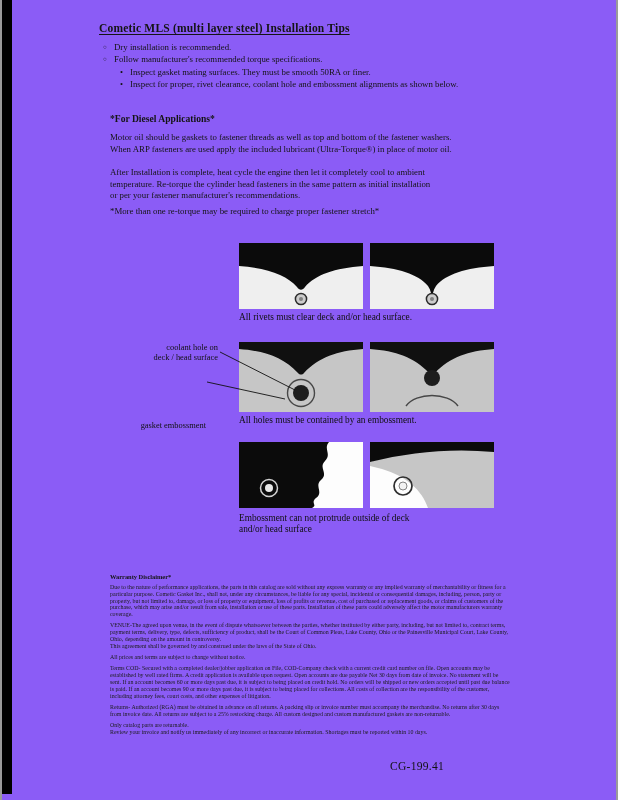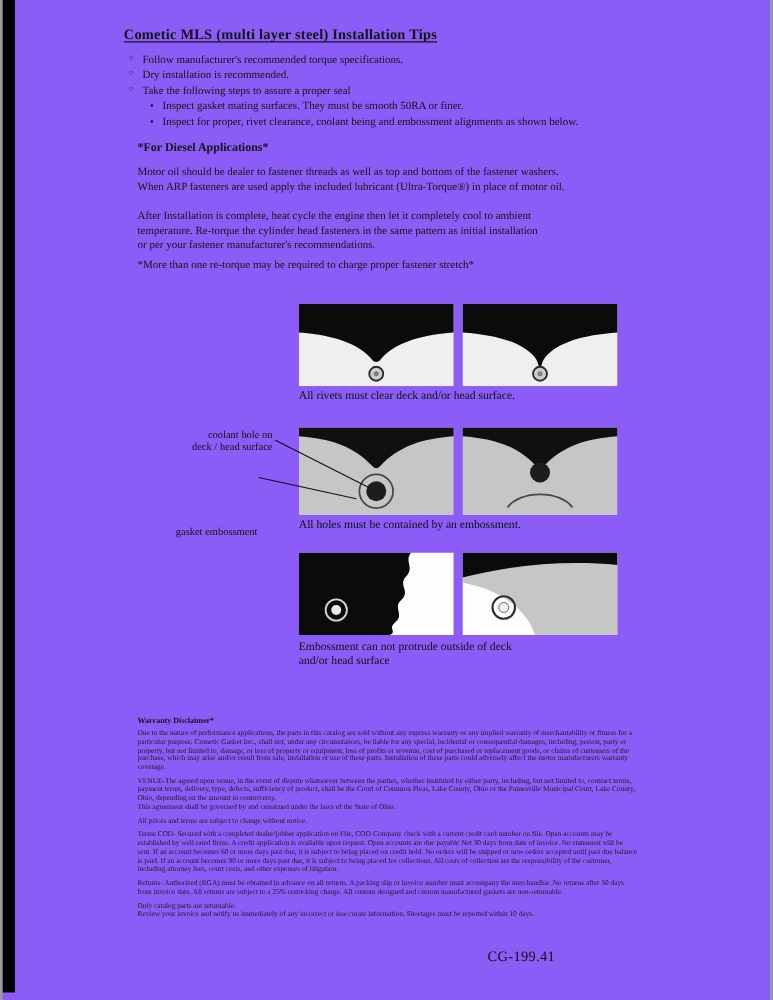--- a/index.html
+++ b/index.html
@@ -59,42 +59,38 @@
 <body>
 
 <div class="page">
   <div class="spine"></div>
 
   <div class="title">Cometic MLS (multi layer steel) Installation Tips</div>
 
   <div class="tips">
     <div class="tip-row">
       <span class="mk circle">○</span>
-      <span>Follow manufacturer's recommended torque specifications.</span>
-    </div>
-    <div class="tip-row">
-      <span class="mk circle">○</span>
       <span>Dry installation is recommended.</span>
     </div>
     <div class="tip-row">
       <span class="mk circle">○</span>
-      <span>Take the following steps to assure a proper seal</span>
+      <span>Follow manufacturer's recommended torque specifications.</span>
     </div>
     <div class="tip-row sub">
       <span class="mk dot">•</span>
       <span>Inspect gasket mating surfaces.  They must be smooth 50RA or finer.</span>
     </div>
     <div class="tip-row sub">
       <span class="mk dot">•</span>
-      <span>Inspect for proper, rivet clearance, coolant being and embossment alignments as shown below.</span>
+      <span>Inspect for proper, rivet clearance, coolant hole and embossment alignments as shown below.</span>
     </div>
   </div>
 
   <div class="diesel-h">*For Diesel Applications*</div>
-  <div class="copy p1">Motor oil should be dealer to fastener threads as well as top and bottom of the fastener washers.
+  <div class="copy p1">Motor oil should be gaskets to fastener threads as well as top and bottom of the fastener washers.
 When ARP fasteners are used apply the included lubricant (Ultra-Torque®) in place of motor oil.</div>
   <div class="copy p2">After Installation is complete, heat cycle the engine then let it completely cool to ambient
 temperature. Re-torque the cylinder head fasteners in the same pattern as initial installation
 or per your fastener manufacturer's recommendations.</div>
   <div class="copy note">*More than one re-torque may be required to charge proper fastener stretch*</div>
 
   <div class="dhead h1l">RIGHT</div>
   <div class="dhead h1r">WRONG</div>
   <div class="dimg i1l">
     <svg viewBox="0 0 124 66" width="124" height="66">

